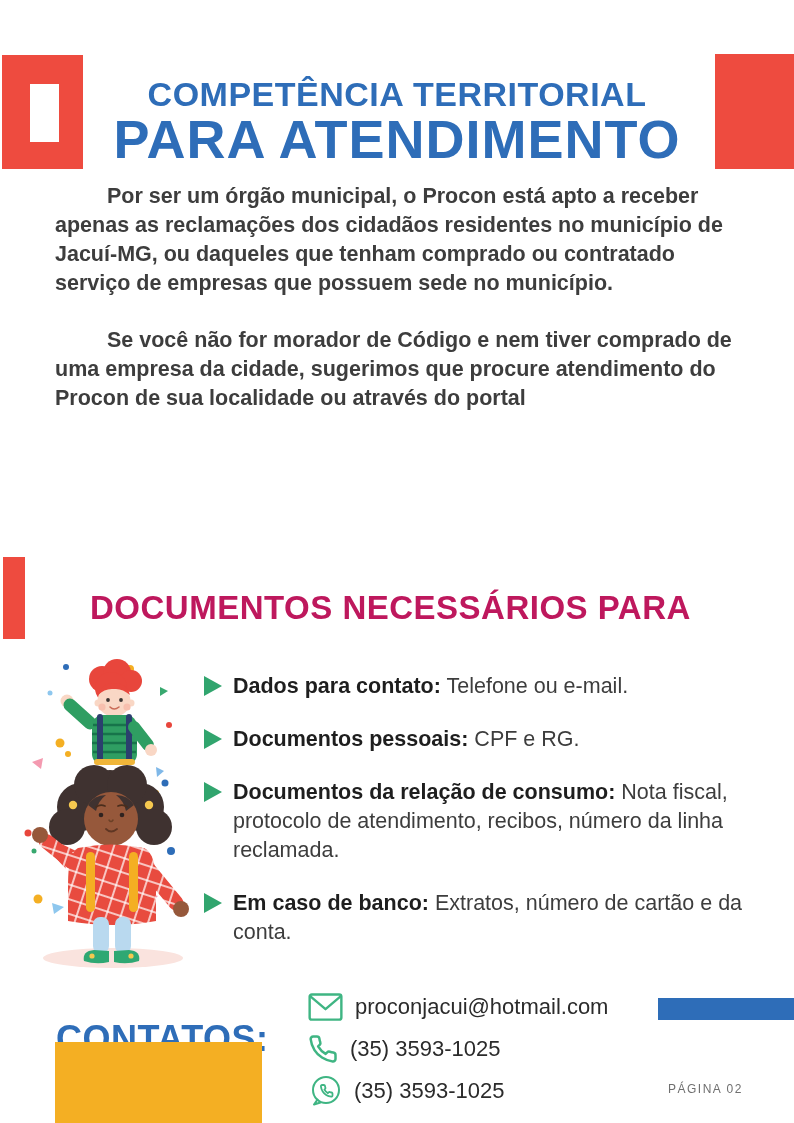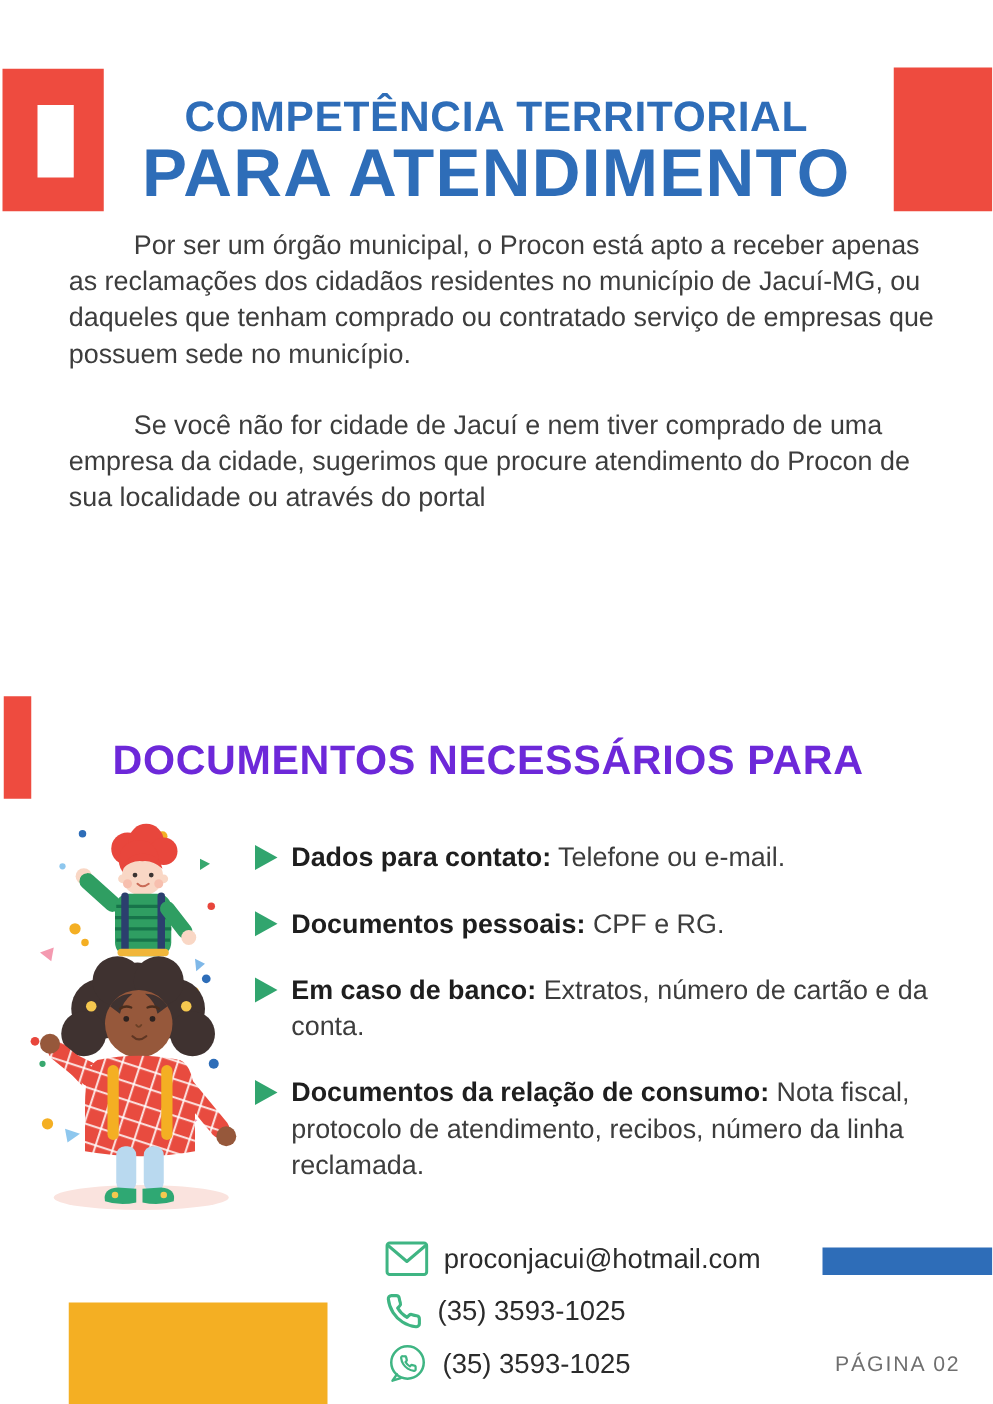--- a/index.html
+++ b/index.html
@@ -10,65 +10,65 @@
   }
   
   .orn-left{position:absolute; left:2px; top:43px; width:81px; height:114px; background:#ee4b3f;}
   .orn-left .inner{position:absolute; left:28px; top:29px; width:29px; height:58px; background:#ffffff;}
   .orn-right{position:absolute; left:715px; top:42px; width:79px; height:115px; background:#ee4b3f;}
   
   .title{position:absolute; left:90px; top:62px; width:614px; text-align:center; color:#2e6db8;}
   .title .t1{font-size:34px; font-weight:bold; letter-spacing:0.5px; line-height:40px;}
   .title .t2{font-size:54px; font-weight:bold; letter-spacing:1px; line-height:50px;}
   
-  .intro{position:absolute; left:55px; top:170px; width:697px; font-size:21.5px; line-height:29px;}
+  .intro{position:absolute; left:55px; top:170px; width:697px; font-size:21.5px; line-height:29px;font-weight:bold;}
   .intro p{margin:0 0 28px 0; text-indent:52px;}
   .intro p.last{margin-bottom:0;}
   .portal-link{display:block; color:#4440f0; text-decoration:none; font-size:21.5px; line-height:29px;}
   
   .red-bar{position:absolute; left:3px; top:545px; width:22px; height:82px; background:#ee4b3f;}
-  .doc-head{position:absolute; left:90px; top:548px; width:660px; color:#6d28d9;
+  .doc-head{position:absolute; left:90px; top:548px; width:660px; color:#be185d;
             font-size:33px; font-weight:bold; letter-spacing:0.5px; line-height:41px;}
   
   .illustration{position:absolute; left:10px; top:643px; width:198px; height:314px;}
   .doc-list{position:absolute; left:233px; top:660px; width:545px; list-style:none; margin:0; padding:0;
             font-size:21.5px; line-height:29px;}
   .doc-list li{position:relative; margin:0 0 24px 0;}
   .arrow{position:absolute; left:-29px; top:4px; width:0; height:0;
          border-left:18px solid #31a56e; border-top:10px solid transparent; border-bottom:10px solid transparent;}
   .lbl{font-weight:bold; color:#1e1e1e;}
   
   .contacts-head{position:absolute; left:56px; top:976px; color:#2e6db8;
                  font-size:36px; font-weight:bold; letter-spacing:0.5px;}
   .yellow-block{position:absolute; left:55px; top:1030px; width:207px; height:93px; background:#f4af23;}
   .contact-rows{position:absolute; left:308px; top:978px; display:flex; flex-direction:column; gap:9px;}
   .contact-row{display:flex; align-items:center; gap:12px; height:33px;}
   .contact-row svg{flex:0 0 auto;}
   .contact-row .val{font-size:22px; color:#2b2b2b;}
   .blue-bar{position:absolute; left:658px; top:986px; width:136px; height:22px; background:#2e6db8;}
-  .page-number{position:absolute; left:668px; top:1070px; font-size:17px; letter-spacing:1.5px; color:#6f6f6f;}
+  .page-number{position:absolute; left:668px; top:1070px; font-size:12px; letter-spacing:1.5px; color:#6f6f6f;}
 </style>
 </head>
 <body>
 
 <div class="page">
 
   <div class="orn-left">
     <div class="inner"></div>
   </div>
   <div class="orn-right"></div>
 
   <header class="title">
     <div class="t1">COMPETÊNCIA TERRITORIAL</div>
     <div class="t2">PARA ATENDIMENTO</div>
   </header>
 
   <section class="intro">
     <p>Por ser um órgão municipal, o Procon está apto a receber apenas as reclamações dos cidadãos residentes no município de Jacuí-MG, ou daqueles que tenham comprado ou contratado serviço de empresas que possuem sede no município.</p>
-    <p class="last">Se você não for cidade de Jacuí e nem tiver comprado de uma empresa da cidade, sugerimos que procure atendimento do Procon de sua localidade ou através do portal</p>
+    <p class="last">Se você não for morador de Código e nem tiver comprado de uma empresa da cidade, sugerimos que procure atendimento do Procon de sua localidade ou através do portal</p>
   </section>
 
   <div class="red-bar"></div>
   <h2 class="doc-head">
     <span>DOCUMENTOS NECESSÁRIOS PARA</span><br>
   </h2>
 
   <svg class="illustration" viewBox="0 0 198 314" xmlns="http://www.w3.org/2000/svg">
 
     <ellipse cx="103" cy="303" rx="70" ry="10" fill="#fae3de"></ellipse>
@@ -168,30 +168,31 @@
       <span class="lbl">Dados para contato:</span>
       <span class="txt">Telefone ou e-mail.</span>
     </li>
     <li>
       <span class="arrow"></span>
       <span class="lbl">Documentos pessoais:</span>
       <span class="txt">CPF e RG.</span>
     </li>
     <li>
       <span class="arrow"></span>
+      <span class="lbl">Documentos da relação de consumo:</span>
+      <span class="txt">Nota fiscal, protocolo de atendimento, recibos, número da linha reclamada.</span>
+    </li>
+    <li>
+      <span class="arrow"></span>
       <span class="lbl">Em caso de banco:</span>
       <span class="txt">Extratos, número de cartão e da conta.</span>
     </li>
-    <li>
-      <span class="arrow"></span>
-      <span class="lbl">Documentos da relação de consumo:</span>
-      <span class="txt">Nota fiscal, protocolo de atendimento, recibos, número da linha reclamada.</span>
-    </li>
   </ul>
 
+  <h2 class="contacts-head">CONTATOS:</h2>
   <div class="yellow-block"></div>
 
   <div class="contact-rows">
     <div class="contact-row">
       <svg width="35" height="30" viewBox="0 0 32 27">
         <rect x="1.5" y="2" width="29" height="23" rx="2" fill="none" stroke="#3fb583" stroke-width="2.2"></rect>
         <polyline points="2.5,4 16,15.5 29.5,4" fill="none" stroke="#3fb583" stroke-width="2.2" stroke-linecap="round" stroke-linejoin="round"></polyline>
       </svg>
       <span class="val">proconjacui@hotmail.com</span>
     </div>

